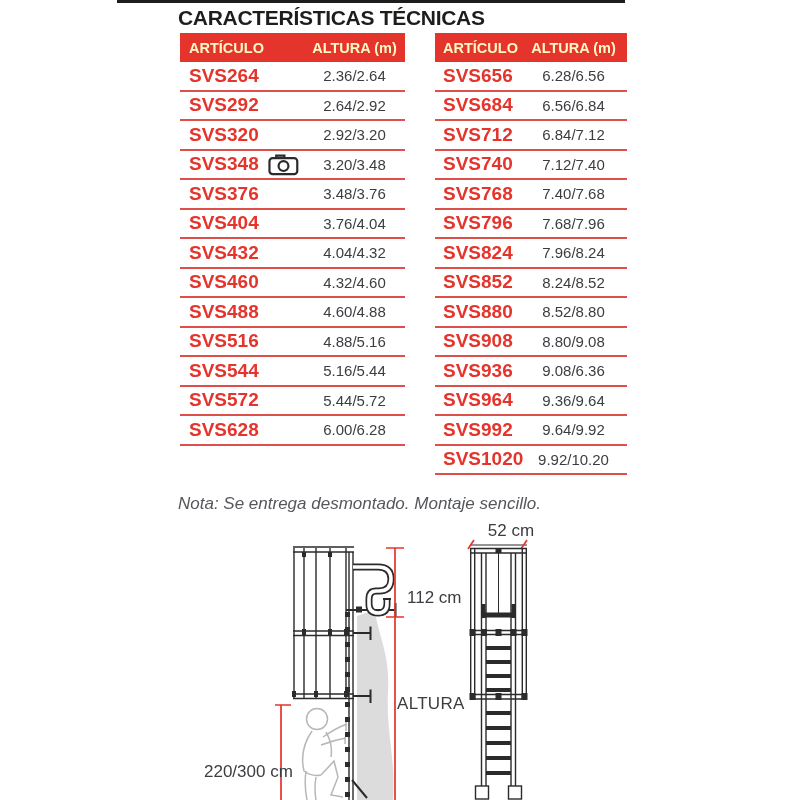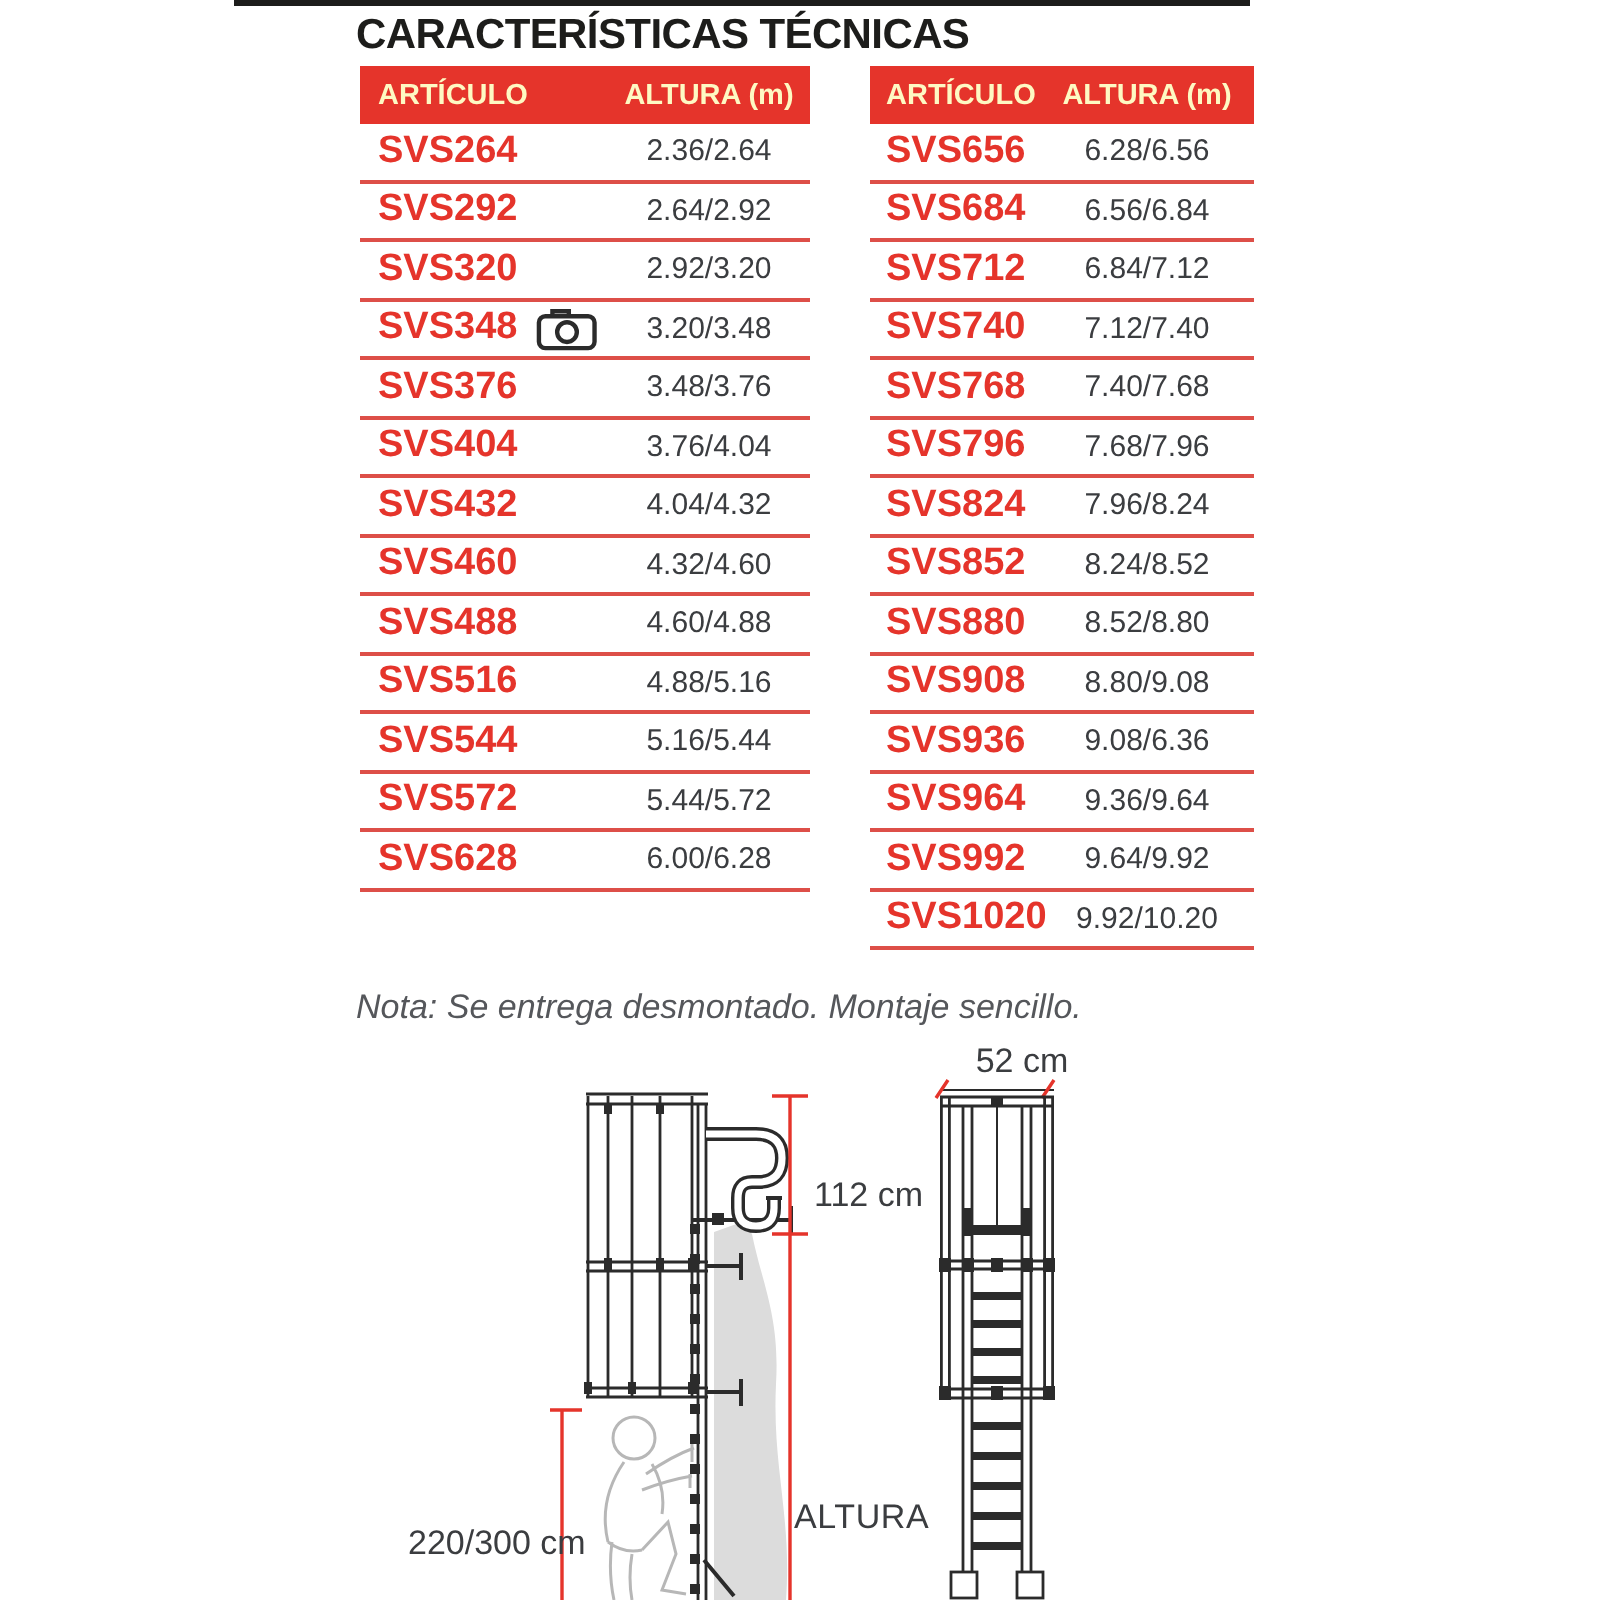--- a/index.html
+++ b/index.html
@@ -40,21 +40,21 @@
   .cell-value{flex:1;text-align:center;font-size:15px;color:var(--text-dark);white-space:nowrap;}
   .cam{display:inline-block;margin-left:9px;line-height:0;}
 
   .note{position:absolute;left:178px;top:494px;margin:0;font-size:17px;font-style:italic;
     color:var(--note-gray);white-space:nowrap;}
 
   .diagram-svg{position:absolute;left:0;top:0;}
   .dim-label{position:absolute;font-size:17px;color:var(--text-dark);white-space:nowrap;z-index:2;}
   .lbl-52{left:468px;top:521px;width:62px;text-align:center;margin-left:12px;}
   .lbl-112{left:407px;top:588px;}
-  .lbl-altura{left:397px;top:749px;letter-spacing:0.3px;}
+  .lbl-altura{left:397px;top:694px;letter-spacing:0.3px;}
   .lbl-220{left:183px;top:762px;margin-left:21px;}
 
   
   .s-ln{stroke:var(--line-dark);stroke-width:1.4;fill:none;}
   .s-ln1{stroke:var(--line-dark);stroke-width:1;fill:none;}
   .s-ln2{stroke:var(--line-dark);stroke-width:2;fill:none;}
   .s-thick{stroke:var(--line-dark);stroke-width:4;fill:none;}
   .s-plat{stroke:var(--line-dark);stroke-width:5;fill:none;}
   .s-red{stroke:var(--accent-red);stroke-width:1.7;fill:none;}
   .s-lt{stroke:var(--figure-gray);stroke-width:1.5;fill:none;}

